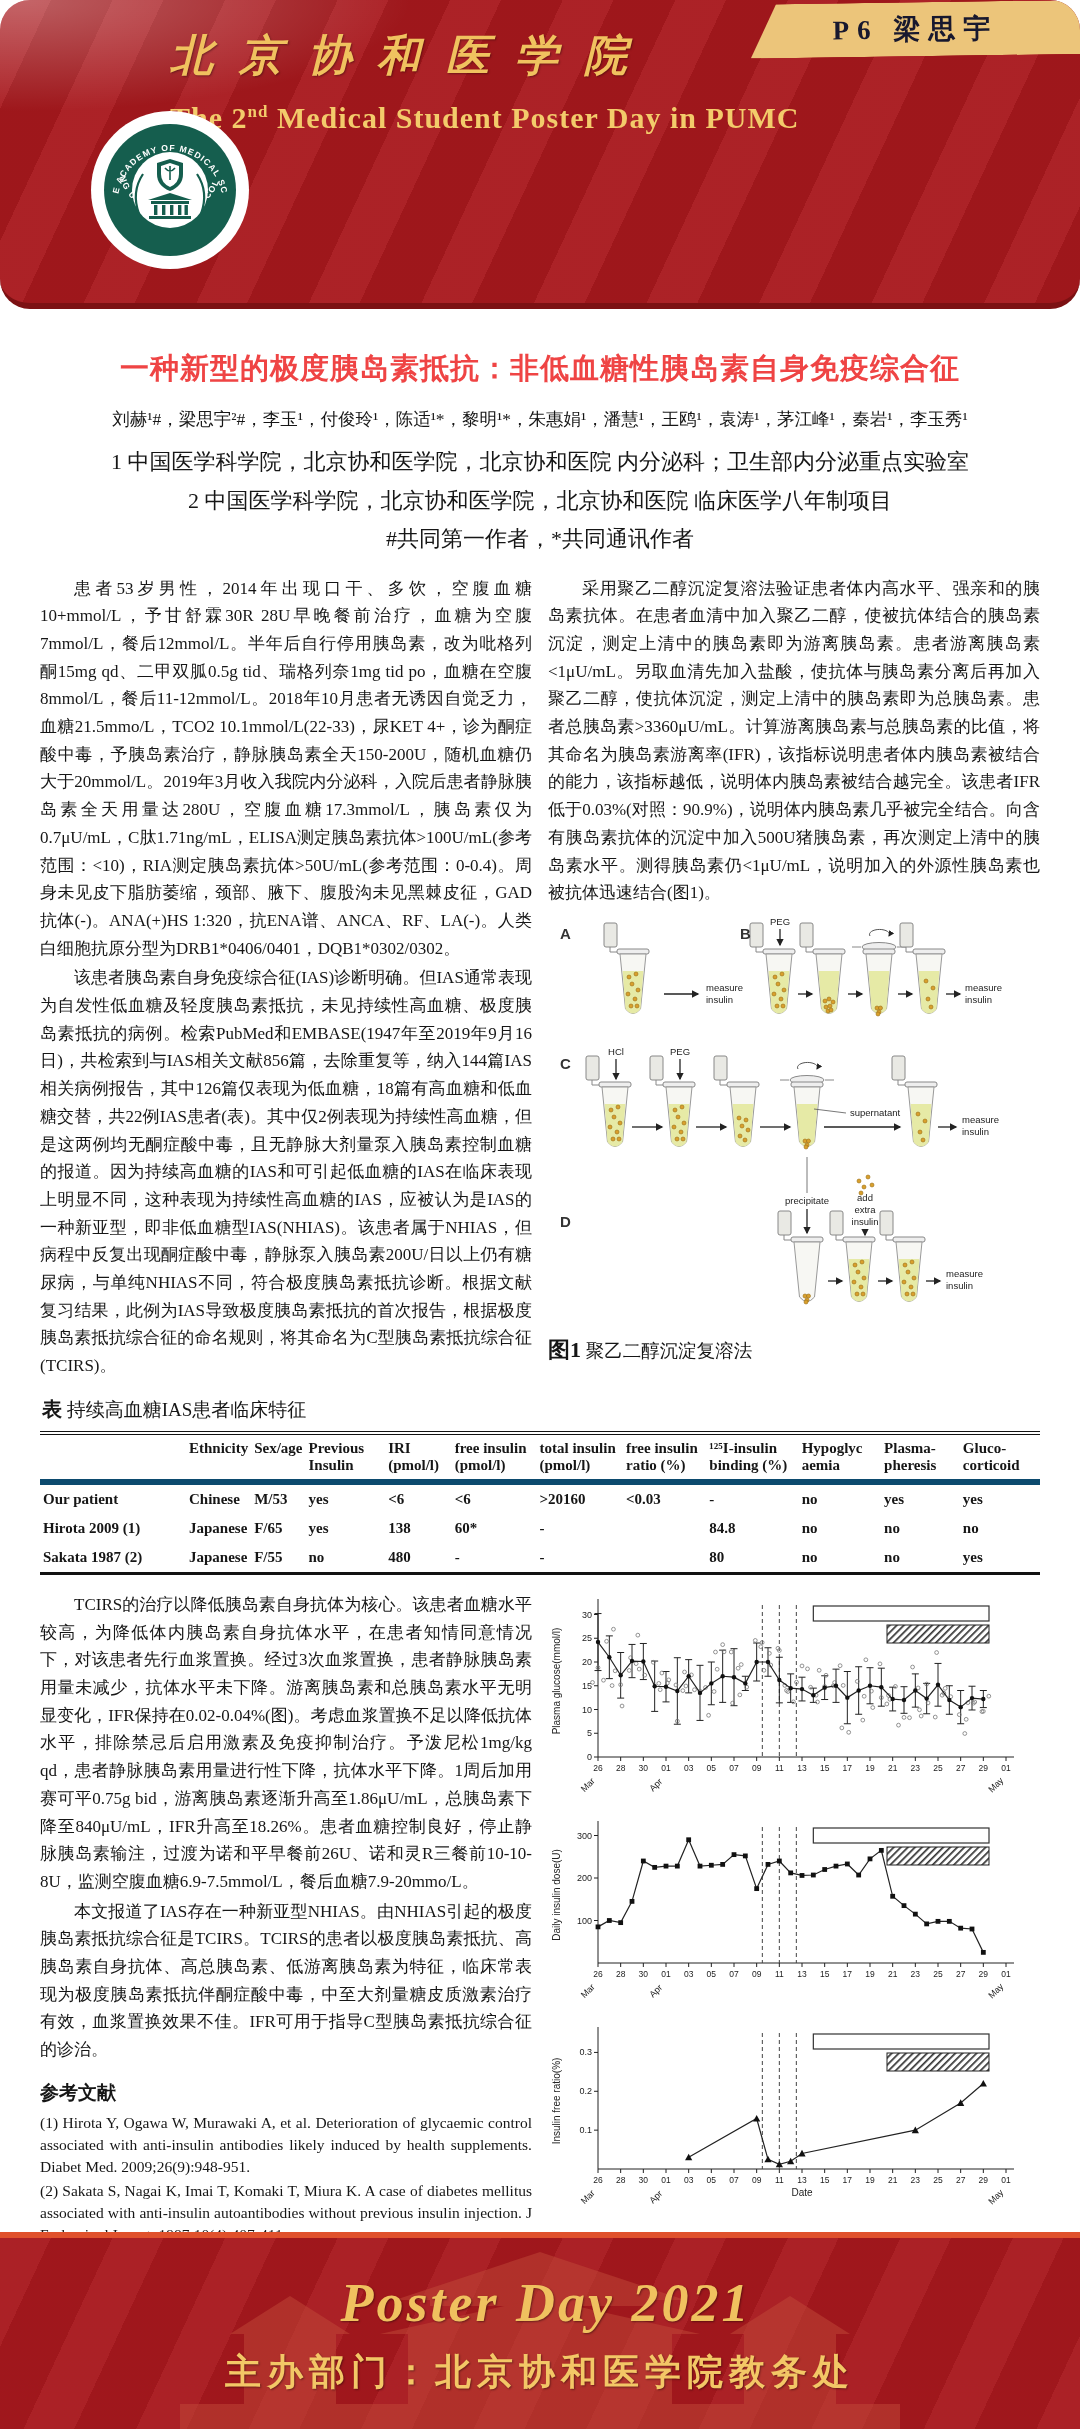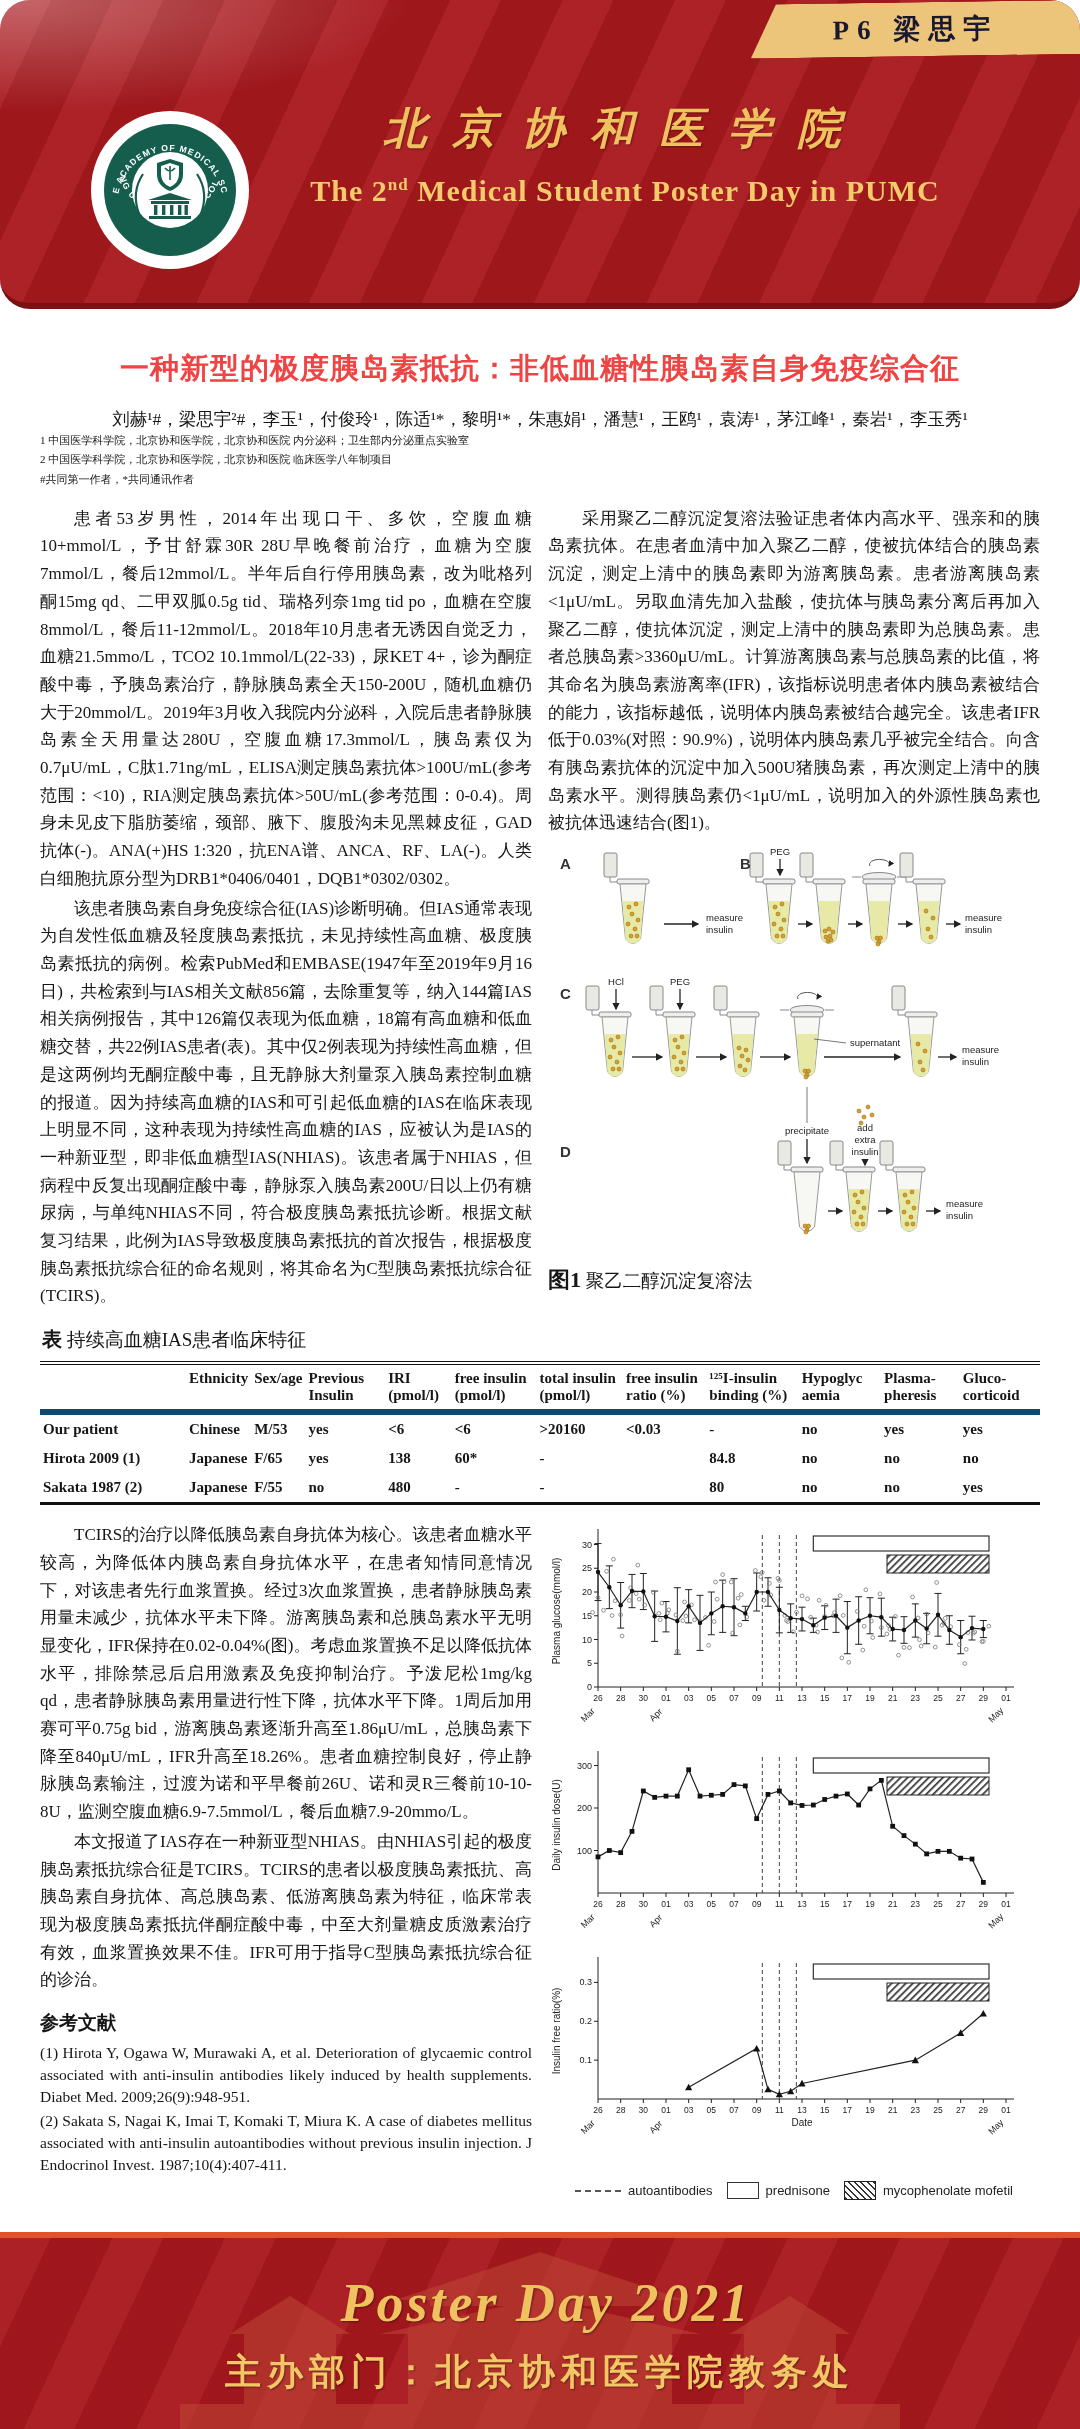--- a/index.html
+++ b/index.html
@@ -10,31 +10,31 @@
     background:
       radial-gradient(ellipse at 2% 0%, rgba(255,255,255,.30), transparent 26%),
       repeating-linear-gradient(115deg, rgba(255,255,255,.045) 0 46px, rgba(0,0,0,.06) 46px 102px),
       #a8181d;
     border-bottom:6px solid #7c1113;overflow:hidden;border-radius:30px;}
   .corner-tag{position:absolute;top:0;right:0;width:330px;height:54px;background:#ecc57a;
     clip-path:polygon(26px 0,100% 0,100% 100%,0 100%);display:flex;align-items:center;justify-content:center;
     transform:rotate(-0.8deg);transform-origin:top right;}
   .corner-tag span{font-weight:bold;font-size:27px;color:#18182e;letter-spacing:8px;}
   .logo-wrap{position:absolute;left:88px;top:108px;}
-  .header-text{margin-left:170px;text-align:center;padding-top:100px;}
+  .header-text{margin-left:170px;text-align:left;padding-top:27px;}
   .h-line1{font-size:43px;font-weight:bold;font-style:italic;color:#f0c25f;letter-spacing:26px;text-shadow:1px 1px 2px rgba(0,0,0,.35);}
   .h-line2{font-size:52px;font-weight:bold;font-style:italic;color:#f0c25f;letter-spacing:10px;margin-top:14px;text-shadow:1px 1px 2px rgba(0,0,0,.35);}
   .h-line3{font-size:30px;font-weight:bold;color:#f3cb6b;margin-top:16px;letter-spacing:1px;}
   .h-line3 sup{font-size:17px;}
 
   
   .main{width:1000px;margin:0 auto;height:1923px;overflow:hidden;}
   .paper-title{margin-top:40px;text-align:center;font-size:29px;font-weight:bold;color:#ef4444;letter-spacing:1px;}
   .authors{margin-top:18px;text-align:center;font-size:17.5px;}
-  .affils{text-align:left;font-size:11px;line-height:1.75;margin-top:0;}
+  .affils{text-align:center;font-size:22px;line-height:1.75;margin-top:12px;}
   .cols{display:flex;gap:16px;margin-top:16px;}
   .col{width:492px;}
   .para{text-align:justify;text-indent:2em;font-size:17px;line-height:1.63;margin:0 0 2px 0;}
   .fig-caption{font-size:18.5px;margin-top:10px;}
   .fig-caption b{font-size:22px;}
 
   
   .fig1-svg text, .chart-box svg text{font-family:"Liberation Sans","DejaVu Sans",sans-serif;}
   .panel-letter{font-size:15px;font-weight:bold;fill:#333;}
   .fig1-label{font-size:9.5px;fill:#222;}

